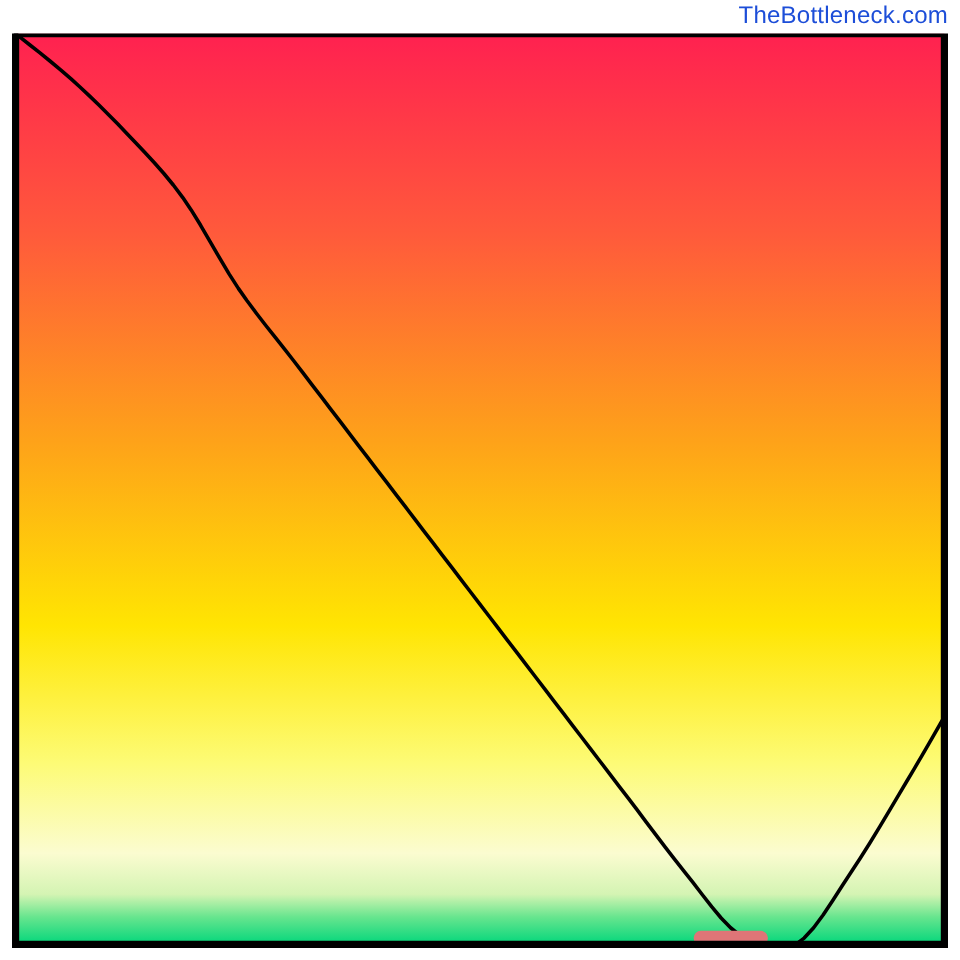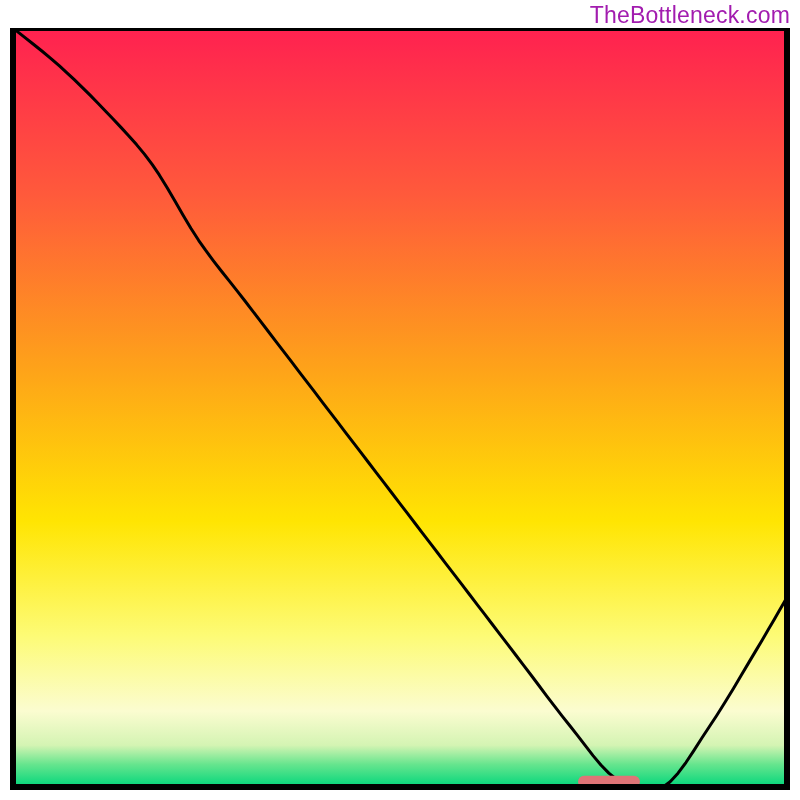--- a/index.html
+++ b/index.html
@@ -23,22 +23,22 @@
     position: absolute;
     left: 0;
     top: 0;
     width: 780px;
     height: 762px;
   }
   .watermark {
     position: absolute;
     top: 2px;
     right: 10px;
-    color: #a21caf;
-    font-size: 23px;
+    color: #1d4ed8;
+    font-size: 20px;
     font-weight: 500;
     letter-spacing: 0.2px;
   }
 </style>
 </head>
 <body>
 
 <div class="watermark">TheBottleneck.com</div>
 
 <div class="frame">

